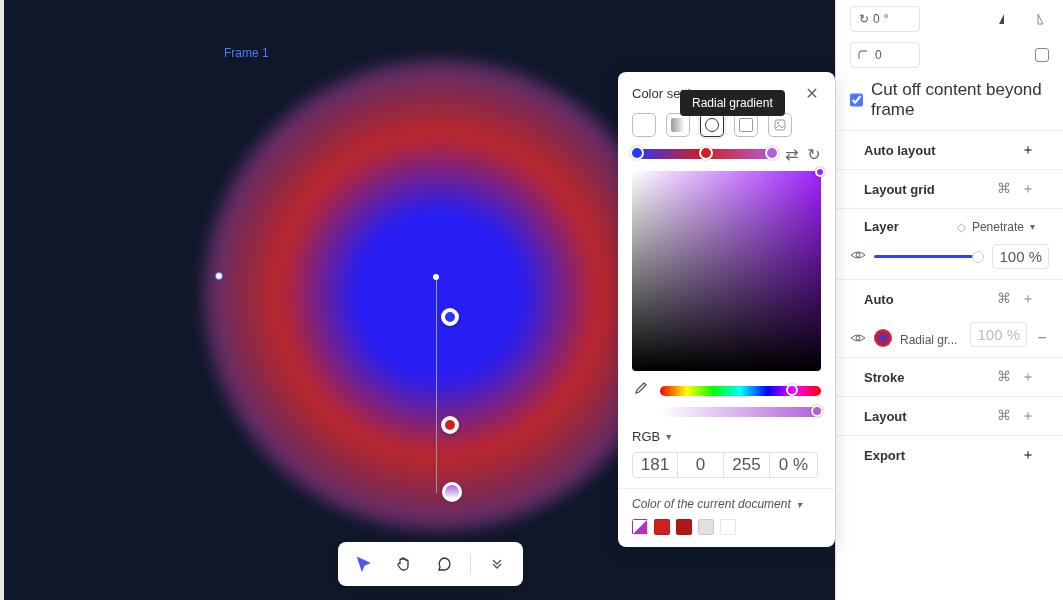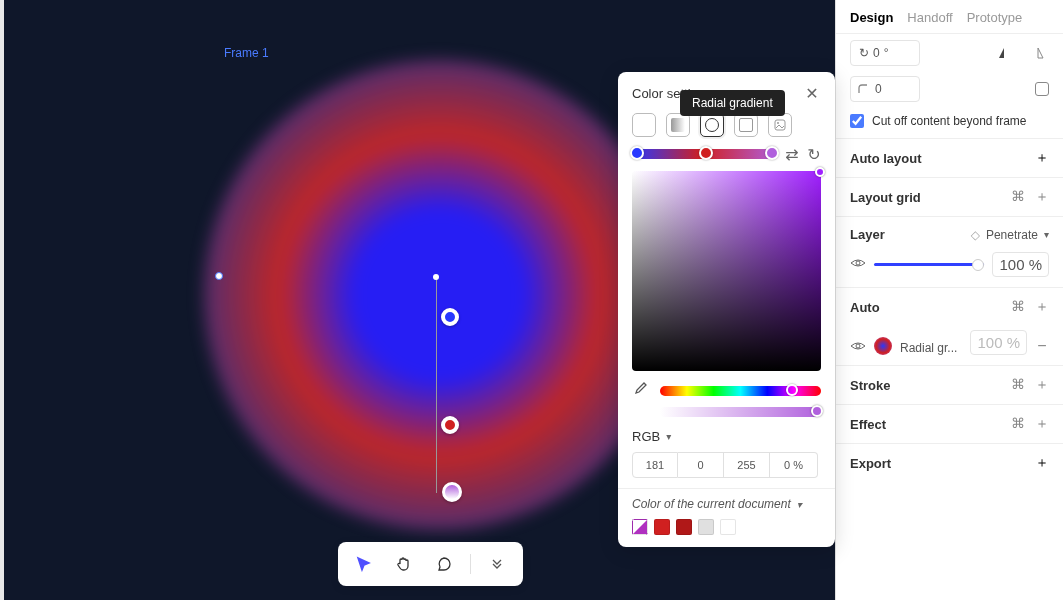--- a/index.html
+++ b/index.html
@@ -47,21 +47,21 @@
   .picker-row { display: flex; align-items: center; gap: 10px; padding: 0 14px 6px; }
   .eyedrop { width: 18px; cursor: pointer; }
   .hue-bar { flex: 1; height: 10px; border-radius: 5px; position: relative;
     background: linear-gradient(90deg, red, yellow, lime, cyan, blue, magenta, red); }
   .hue-cursor { position: absolute; top: -2px; left: 78%; width: 12px; height: 12px; border: 2px solid #fff; border-radius: 50%; box-shadow: 0 0 2px rgba(0,0,0,0.5); }
   .alpha-bar { flex: 1; height: 10px; border-radius: 5px; background: linear-gradient(90deg, #fff, #b060dd), repeating-conic-gradient(#ddd 0 25%, #fff 0 50%) 50%/8px 8px; background-blend-mode: normal; position: relative; }
   .alpha-cursor { position: absolute; top: -2px; right: -2px; width: 12px; height: 12px; border: 2px solid #fff; border-radius: 50%; background:#b060dd; box-shadow: 0 0 2px rgba(0,0,0,0.5); }
 
   .mode-row { display: flex; align-items: center; gap: 6px; padding: 6px 14px 4px; font-size: 13px; color: #333; cursor: pointer; }
   .rgba-row { display: flex; padding: 4px 14px 10px; gap: 0; }
-  .rgba-row input { width: 46px; height: 26px; border: 1px solid #e0e0e0; text-align: center; font-size: 11px; color: #555; }
+  .rgba-row input { width: 46px; height: 26px; border: 1px solid #e0e0e0; text-align: center; font-size: 17px; color: #555; }
   .rgba-row input:first-child { border-radius: 4px 0 0 4px; }
   .rgba-row .alpha-in { border-radius: 0 4px 4px 0; width: 48px; }
   .rgba-row input + input { border-left: none; }
 
   .doc-colors { padding: 8px 14px 0; border-top: 1px solid #eee; }
   .doc-colors-header { display:flex; align-items:center; gap:6px; font-size: 12px; color: #555; margin-bottom: 8px; cursor:pointer;font-style:italic; }
   .swatch-row { display: flex; gap: 6px; }
   .swatch { width: 16px; height: 16px; border-radius: 2px; cursor: pointer; border: 1px solid rgba(0,0,0,0.1); }
 
   
@@ -70,21 +70,21 @@
   .tab { color: #999; cursor: pointer; }
   .tab.active { color: #000; font-weight: 600; }
   .prop-row { display: flex; align-items: center; gap: 8px; padding: 6px 14px; }
   .prop-input { border: 1px solid #e4e4e4; border-radius: 4px; height: 26px; padding: 0 8px; font-size: 12px; color: #555; display:flex; align-items:center; gap:4px; }
   .flip-btn { width: 24px; height: 24px; display:flex; align-items:center; justify-content:center; cursor:pointer; color:#666; }
   .corner-row { display:flex; align-items:center; justify-content:space-between; padding: 4px 14px 8px; }
   .corner-in { border:1px solid #e4e4e4; border-radius:4px; width:70px; height:26px; display:flex; align-items:center; gap:6px; padding:0 6px; font-size:12px; color:#555; }
   .corner-icon { width:14px; height:14px; border:1.5px solid #888; border-radius:3px; cursor:pointer; }
   .check-row { display:flex; align-items:center; gap:8px; padding: 4px 14px 10px; }
   .check-row input { width:14px; height:14px; accent-color:#4a7bff; }
-  .section { border-top: 1px solid #eee; padding: 10px 14px; display:flex; align-items:center; justify-content:space-between; }
+  .section { border-top: 1px solid #eee; padding: 10px 28px; display:flex; align-items:center; justify-content:space-between; }
   .section-title { font-weight: 600; color: #333; }
   .section-icons { display:flex; gap:10px; color:#888; }
   .plus-icon, .kb-icon, .chev-icon { cursor:pointer; font-size: 14px; }
   .diamond { color:#aaa; font-size:12px; }
   .slider-row { display:flex; align-items:center; gap:8px; padding: 0 14px 10px; }
   .eye { cursor:pointer; color:#666; width:16px; }
   .slider-track { flex:1; height:3px; background:#3040ff; border-radius:2px; position:relative; }
   .slider-thumb { position:absolute; right:0; top:-4px; width:12px; height:12px; background:#fff; border:1px solid #ccc; border-radius:50%; }
   .pct-label { border:1px solid #e4e4e4; border-radius:4px; padding:3px 6px; font-size:15px; color:#555; min-width:48px; text-align:center; }
   .fill-item { display:flex; align-items:flex-end; gap:8px; padding: 4px 14px 10px; }
@@ -199,25 +199,20 @@
         <div class="swatch" style="background: linear-gradient(135deg, rgb(255, 255, 255) 48%, rgb(176, 48, 192) 52%);"></div>
         <div class="swatch" style="background: rgb(208, 32, 32);"></div>
         <div class="swatch" style="background: rgb(176, 24, 24);"></div>
         <div class="swatch" style="background: rgb(224, 224, 224);"></div>
         <div class="swatch" style="background: rgb(255, 255, 255);"></div>
       </div>
   </div>
 </div>
 
 <div class="right-panel">
-  <div class="tabs">
-    <span class="tab active">Design</span>
-    <span class="tab">Handoff</span>
-    <span class="tab">Prototype</span>
-  </div>
   <div class="prop-row">
     <div class="prop-input" style="width:70px">
       <span>↻</span>
       <span>0</span>
       <span>°</span>
     </div>
     <div style="flex:1"></div>
     <div class="flip-btn">
       <svg width="16" height="14" viewBox="0 0 16 14">
           <path d="M7 2 L2 12 L7 12 Z" fill="#444"></path>
@@ -233,21 +228,21 @@
     <div class="corner-in">
       <svg width="12" height="12" viewBox="0 0 12 12">
           <path d="M2 10 V5 Q2 2 5 2 H10" fill="none" stroke="#888" stroke-width="1.3"></path>
         </svg>
       <span>0</span>
     </div>
     <div class="corner-icon"></div>
   </div>
   <div class="check-row">
     <input type="checkbox" checked="" style="">
-    <span style="font-size:12px;color:#333">Cut off content beyond frame</span>
+    <span style="font-size:17px;color:#333">Cut off content beyond frame</span>
   </div>
 
   <div class="section">
     <span class="section-title">Auto layout</span>
     <span class="plus-icon">＋</span>
   </div>
 
   <div class="section">
     <span class="section-title">Layout grid</span>
     <div class="section-icons">
@@ -303,21 +298,21 @@
 
   <div class="section">
     <span class="section-title">Stroke</span>
     <div class="section-icons">
       <span class="kb-icon">⌘</span>
       <span class="plus-icon">＋</span>
     </div>
   </div>
 
   <div class="section">
-    <span class="section-title">Effect</span>
+    <span class="section-title">Layout</span>
     <div class="section-icons">
       <span class="kb-icon">⌘</span>
       <span class="plus-icon">＋</span>
     </div>
   </div>
 
   <div class="section">
     <span class="section-title">Export</span>
     <span class="plus-icon">＋</span>
   </div>

